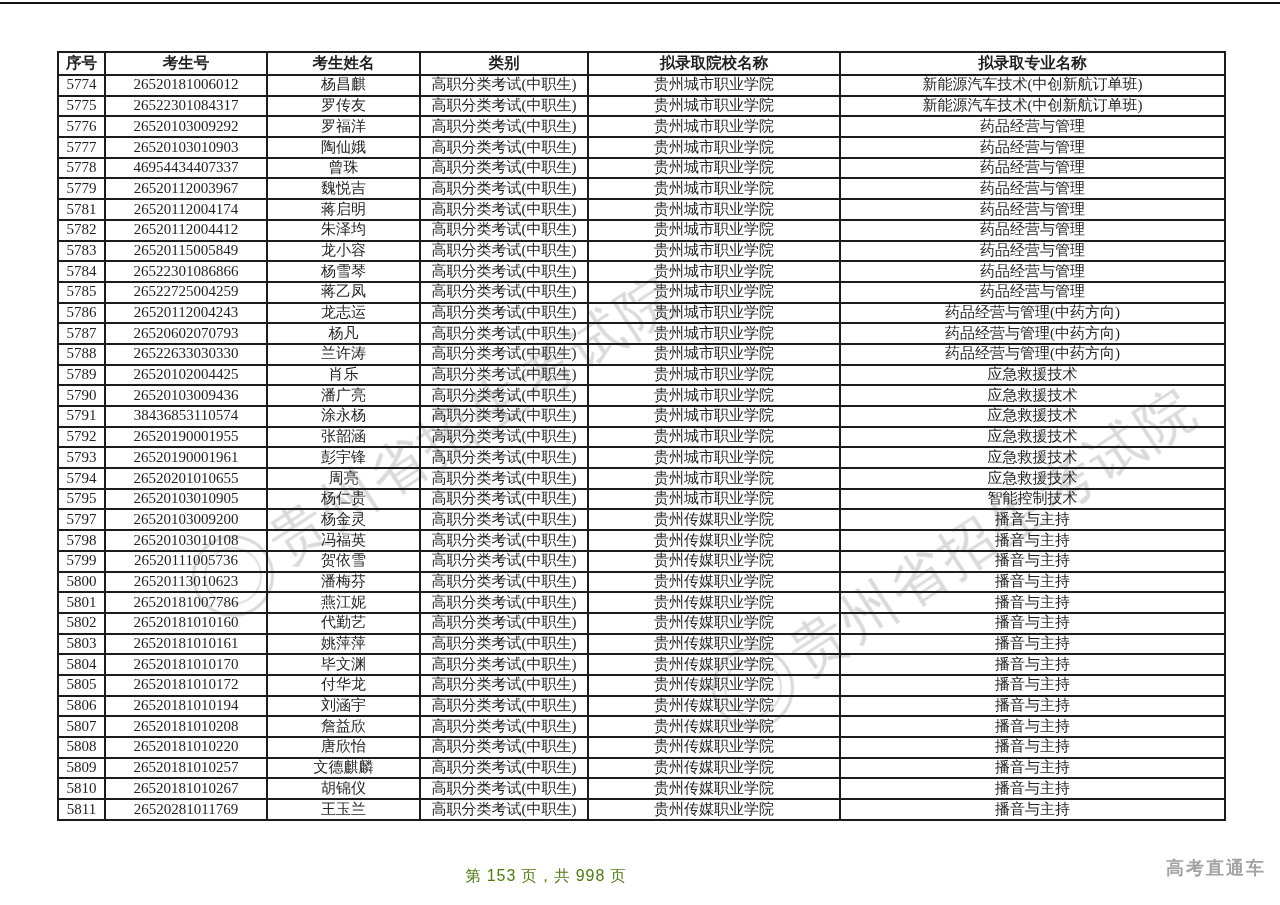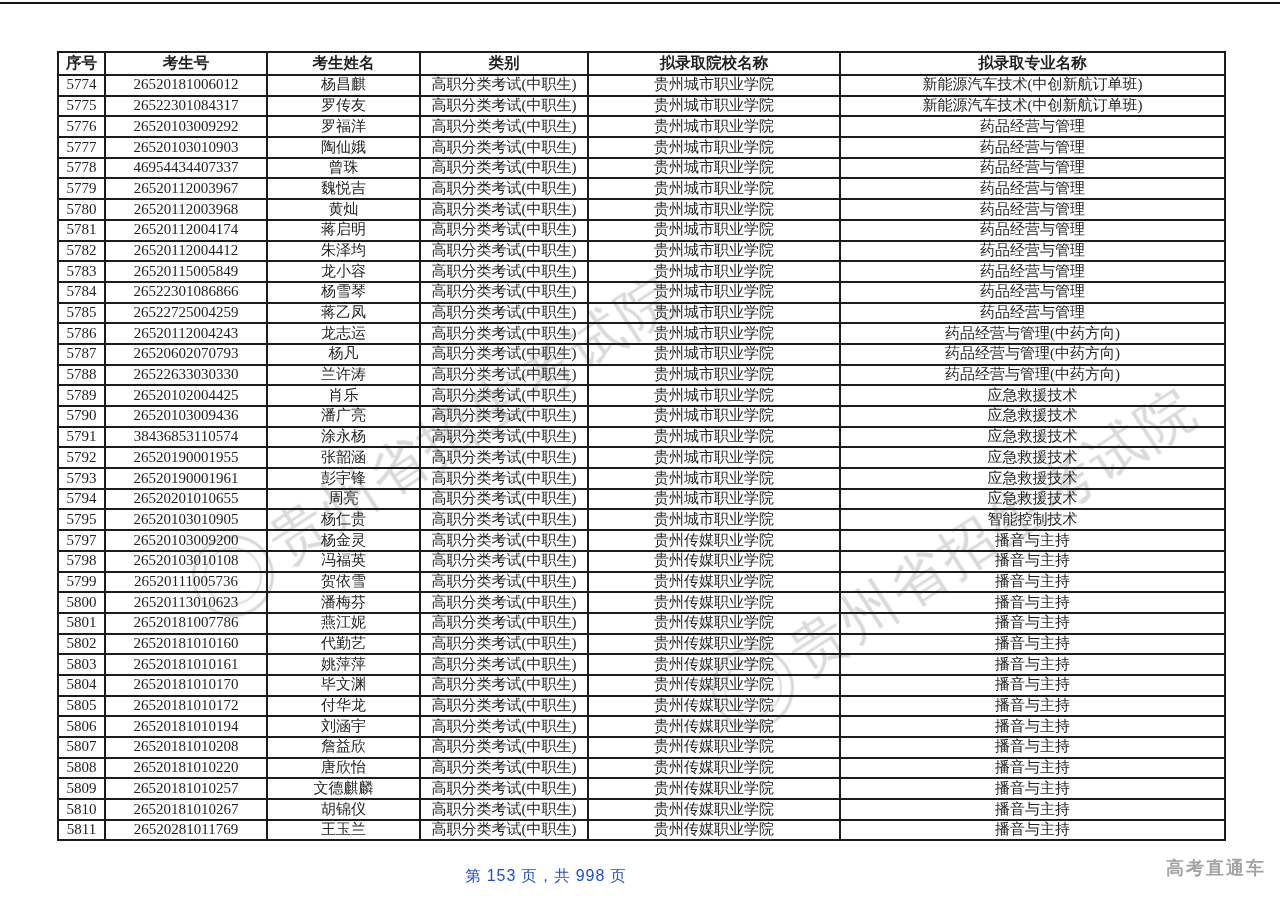--- a/index.html
+++ b/index.html
@@ -41,21 +41,21 @@
     box-sizing:border-box;
   }
   .wm-text{
     font-size:56px;letter-spacing:3px;white-space:nowrap;
     color:rgba(120,120,120,0.50);font-family:"Liberation Serif","DejaVu Serif",serif;
   }
 
   
   .footer{
     position:absolute;left:0;top:866px;width:1092px;text-align:center;
-    font-size:15.5px;color:#1d4ed8;letter-spacing:1px;
+    font-size:15.5px;color:#4d7c0f;letter-spacing:1px;
   }
   .footer .num{font-family:"Liberation Sans","DejaVu Sans",sans-serif;font-size:16px;}
   .brand{
     position:absolute;right:14px;top:856px;
     font-family:"Liberation Sans","DejaVu Sans",sans-serif;
     font-size:18px;font-weight:bold;color:#a3a3a3;letter-spacing:2px;
     text-shadow:1px 1px 0 #ffffff;
   }
 </style>
 </head>
@@ -138,28 +138,20 @@
       </tr>
       <tr>
         <td>5779</td>
         <td>26520112003967</td>
         <td>魏悦吉</td>
         <td>高职分类考试(中职生)</td>
         <td>贵州城市职业学院</td>
         <td>药品经营与管理</td>
       </tr>
       <tr>
-        <td>5780</td>
-        <td>26520112003968</td>
-        <td>黄灿</td>
-        <td>高职分类考试(中职生)</td>
-        <td>贵州城市职业学院</td>
-        <td>药品经营与管理</td>
-      </tr>
-      <tr>
         <td>5781</td>
         <td>26520112004174</td>
         <td>蒋启明</td>
         <td>高职分类考试(中职生)</td>
         <td>贵州城市职业学院</td>
         <td>药品经营与管理</td>
       </tr>
       <tr>
         <td>5782</td>
         <td>26520112004412</td>

